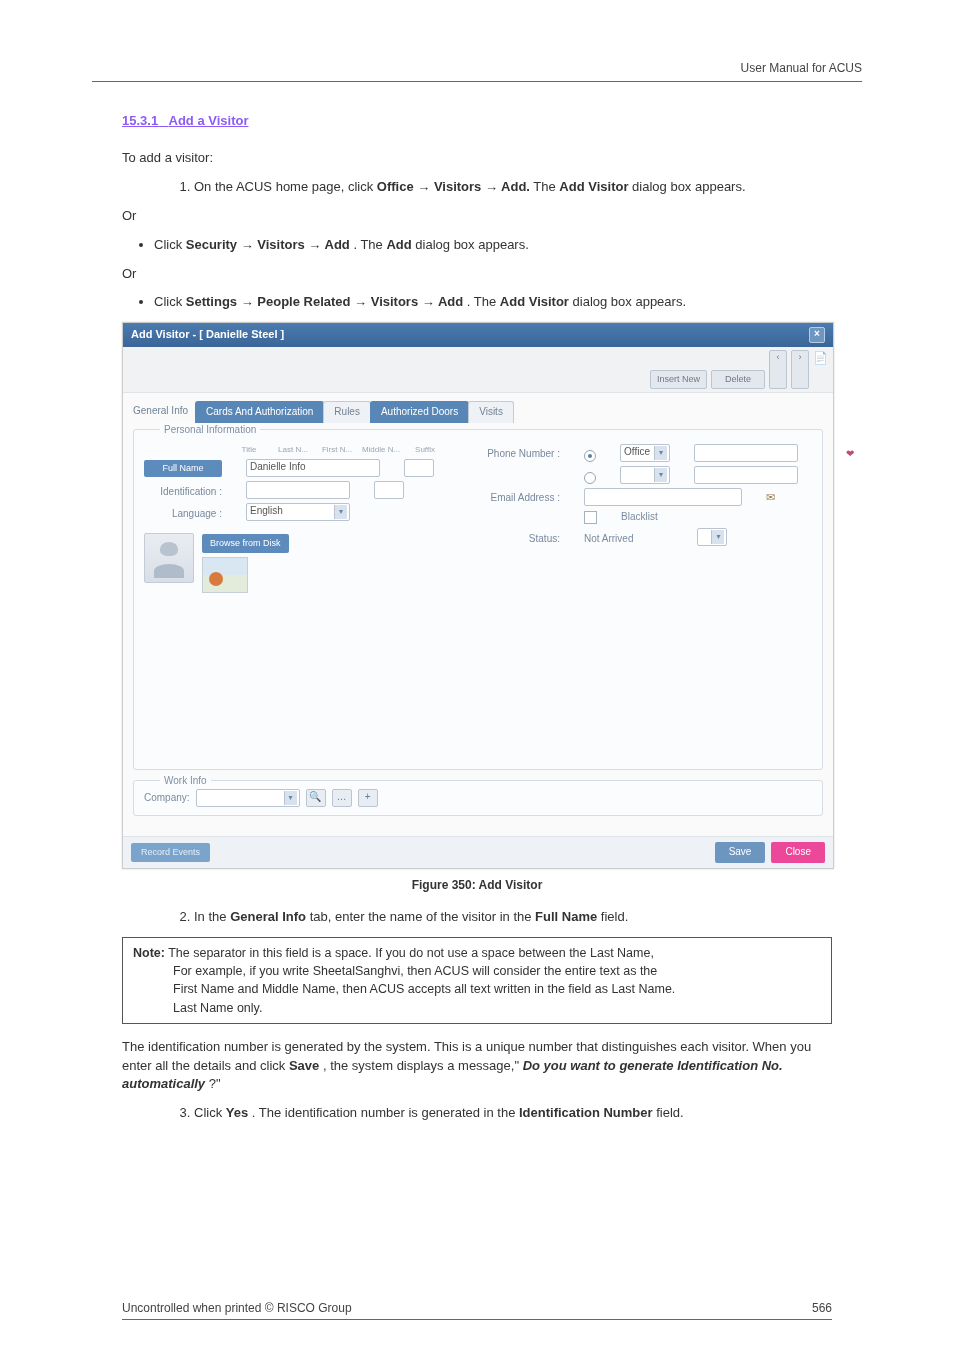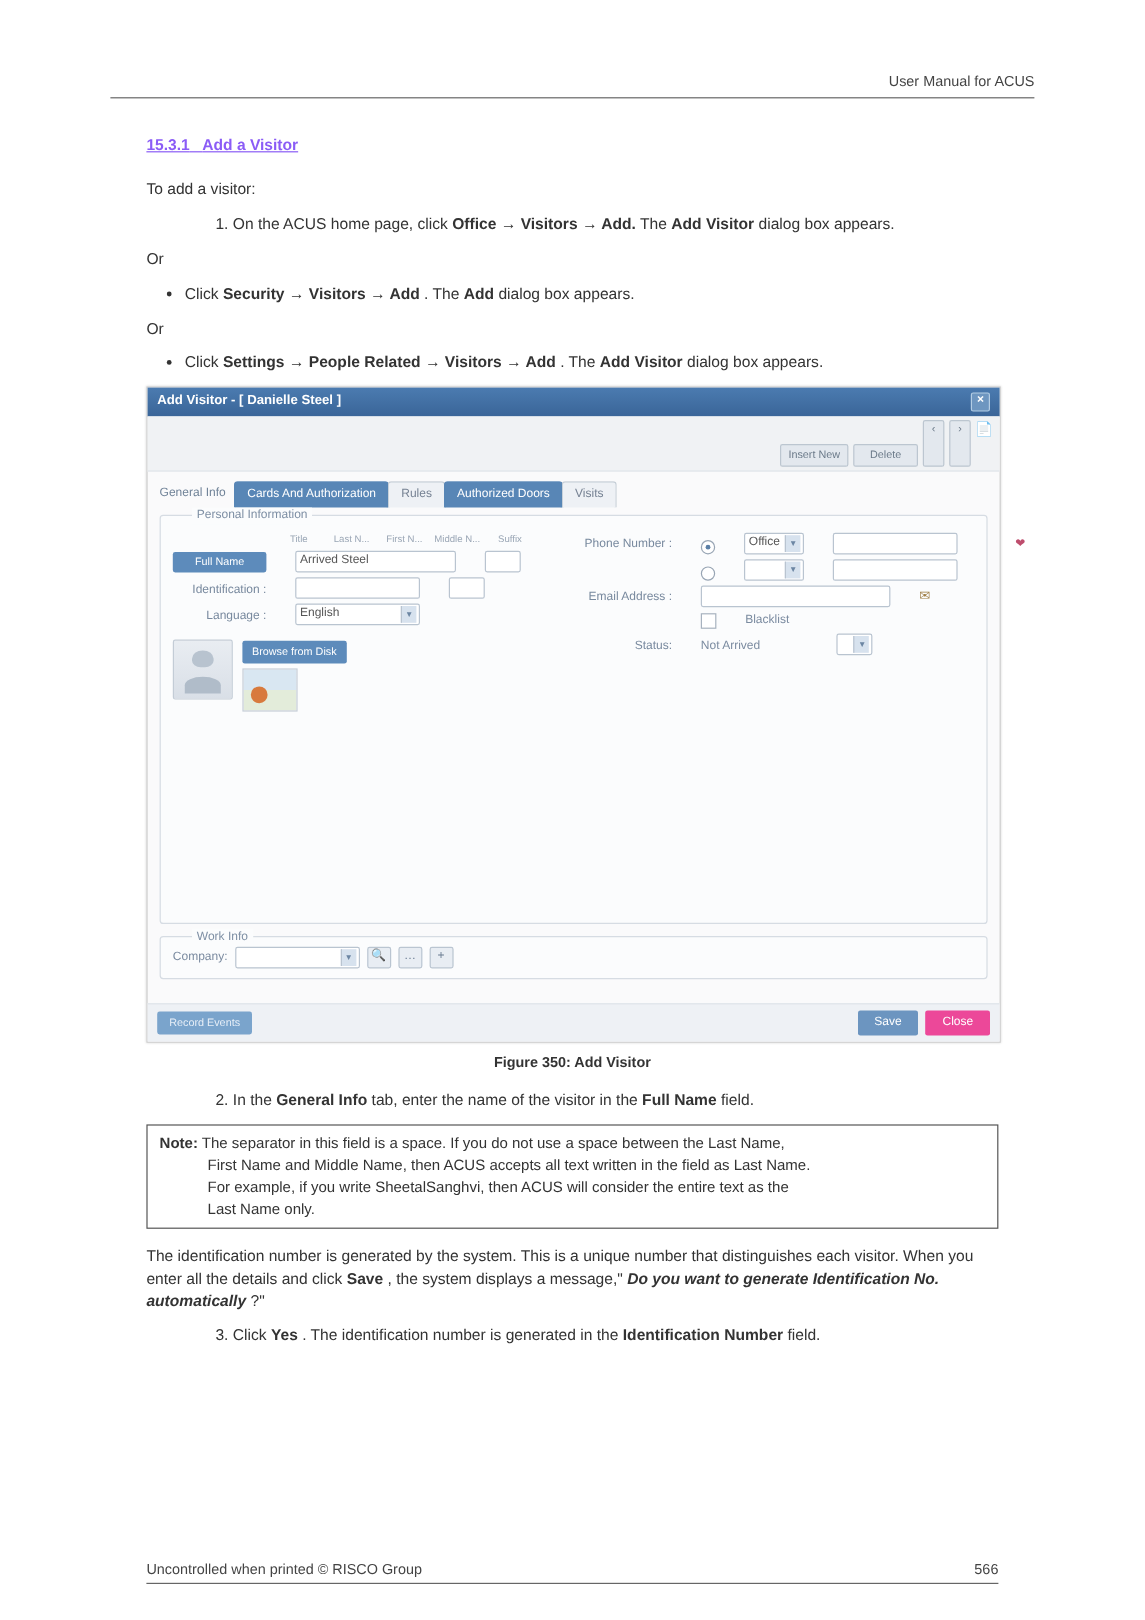--- a/index.html
+++ b/index.html
@@ -446,21 +446,21 @@
             <div class="left-col">
               <div class="tiny-labels">
                 <span>Title</span>
                 <span>Last N...</span>
                 <span>First N...</span>
                 <span>Middle N...</span>
                 <span>Suffix</span>
               </div>
               <div class="field-row">
                 <span class="field-label-btn">Full Name</span>
-                <span class="fake-input inp-lg">Arrived Steel</span>
+                <span class="fake-input inp-lg">Danielle Info</span>
                 <span class="fake-input inp-xs"></span>
               </div>
               <div class="field-row">
                 <span class="field-label">Identification :</span>
                 <span class="fake-input inp-md"></span>
                 <span class="fake-input inp-xs"></span>
               </div>
               <div class="field-row">
                 <span class="field-label">Language :</span>
                 <span class="fake-input inp-md dropdown">English</span>
@@ -540,22 +540,22 @@
         <span> tab, enter the name of the visitor in the </span>
         <span class="bold">Full Name</span>
         <span> field.</span>
       </li>
     </ol>
 
     <div class="note-box">
       <span class="bold">Note:</span>
       <span> The separator in this field is a space. If you do not use a space between the Last Name,</span>
       <div class="note-body">
+        <div>For example, if you write SheetalSanghvi, then ACUS will consider the entire text as the</div>
         <div>First Name and Middle Name, then ACUS accepts all text written in the field as Last Name.</div>
-        <div>For example, if you write SheetalSanghvi, then ACUS will consider the entire text as the</div>
         <div>Last Name only.</div>
       </div>
     </div>
 
     <p>
       <span>The identification number is generated by the system. This is a unique number that distinguishes each visitor. When you enter all the details and click </span>
       <span class="bold">Save</span>
       <span>, the system displays a message," </span>
       <span class="bold italic">Do you want to generate Identification No. automatically</span>
       <span>?"</span>

